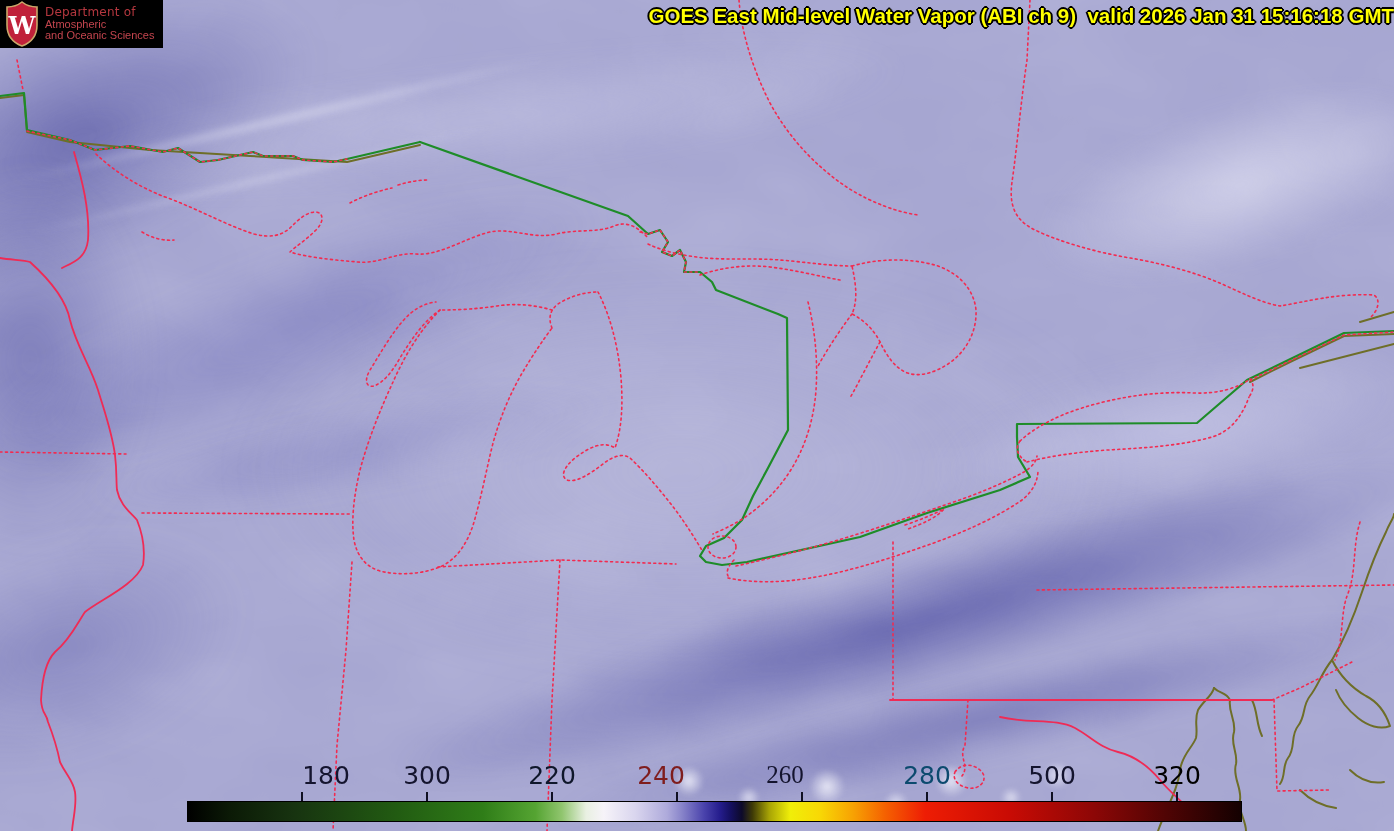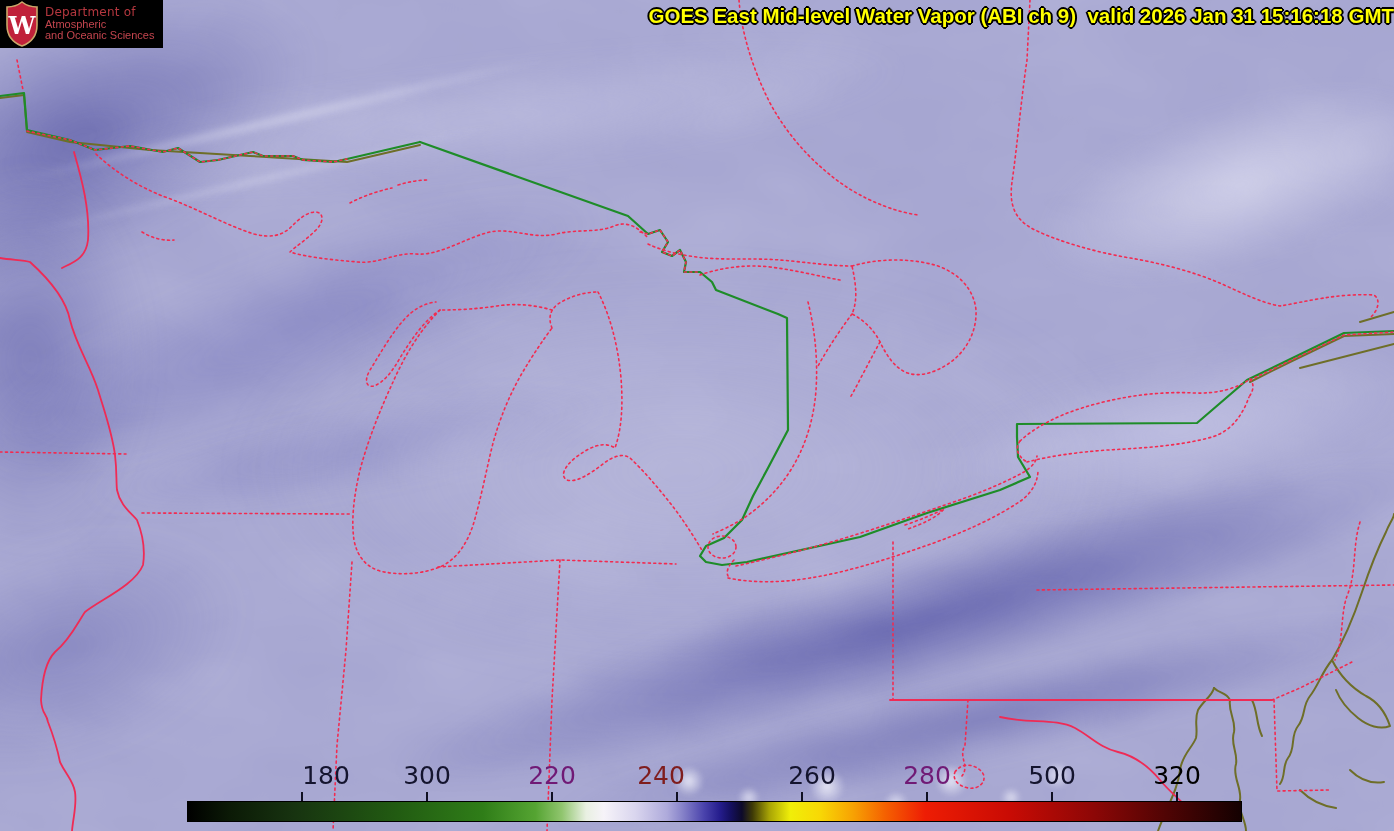--- a/index.html
+++ b/index.html
@@ -173,26 +173,26 @@
 
   <div class="title">GOES East Mid-level Water Vapor (ABI ch 9)  valid 2026 Jan 31 15:16:18 GMT</div>
 
   <div class="cbar" style="background: linear-gradient(90deg, rgb(0, 0, 0) 0%, rgb(11, 26, 6) 4%, rgb(23, 51, 16) 10%, rgb(34, 92, 18) 20%, rgb(47, 125, 24) 28%, rgb(85, 164, 50) 33%, rgb(144, 197, 110) 35.5%, rgb(233, 240, 226) 37.8%, rgb(246, 243, 249) 39.5%, rgb(217, 213, 238) 42.5%, rgb(174, 170, 219) 45.5%, rgb(139, 135, 203) 46.8%, rgb(74, 67, 172) 49%, rgb(37, 29, 141) 50.5%, rgb(21, 16, 97) 51.5%, rgb(13, 10, 42) 52.6%, rgb(62, 58, 7) 53.6%, rgb(168, 164, 5) 55.2%, rgb(240, 238, 9) 57.2%, rgb(248, 216, 5) 60%, rgb(247, 161, 3) 63.2%, rgb(245, 97, 1) 66.2%, rgb(238, 29, 4) 70%, rgb(201, 11, 4) 78%, rgb(141, 7, 6) 86%, rgb(79, 4, 4) 93%, rgb(20, 1, 1) 100%);"></div>
   <div class="cticks">
       <div class="cb-tick" style="left: 114px;"></div>
       <div class="cb-label" style="left: 115px; color: rgb(20, 20, 46); margin-left: 24px;">180</div>
       <div class="cb-tick" style="left: 239px;"></div>
       <div class="cb-label" style="left: 240px; color: rgb(20, 20, 46);">300</div>
       <div class="cb-tick" style="left: 364px;"></div>
-      <div class="cb-label" style="left: 365px; color: #701a75;">220</div>
+      <div class="cb-label" style="left: 365px; color: #0f172a;">220</div>
       <div class="cb-tick" style="left: 489px;"></div>
       <div class="cb-label" style="left: 474px; color: #7f1d1d;">240</div>
       <div class="cb-tick" style="left: 614px;"></div>
-      <div class="cb-label" style="left: 625px; color: rgb(20, 20, 46);">260</div>
+      <div class="cb-label" style="left: 598px; color: rgb(20, 20, 46); font-family: Liberation Serif, serif;">260</div>
       <div class="cb-tick" style="left: 739px;"></div>
-      <div class="cb-label" style="left: 740px; color: #701a75;">280</div>
+      <div class="cb-label" style="left: 740px; color: #0c4a6e;">280</div>
       <div class="cb-tick" style="left: 864px;"></div>
       <div class="cb-label" style="left: 865px; color: rgb(20, 20, 46);">500</div>
       <div class="cb-tick" style="left: 989px;"></div>
       <div class="cb-label" style="left: 990px; color: #000000;">320</div>
     </div>
 
 </div>
 
 </body></html>

